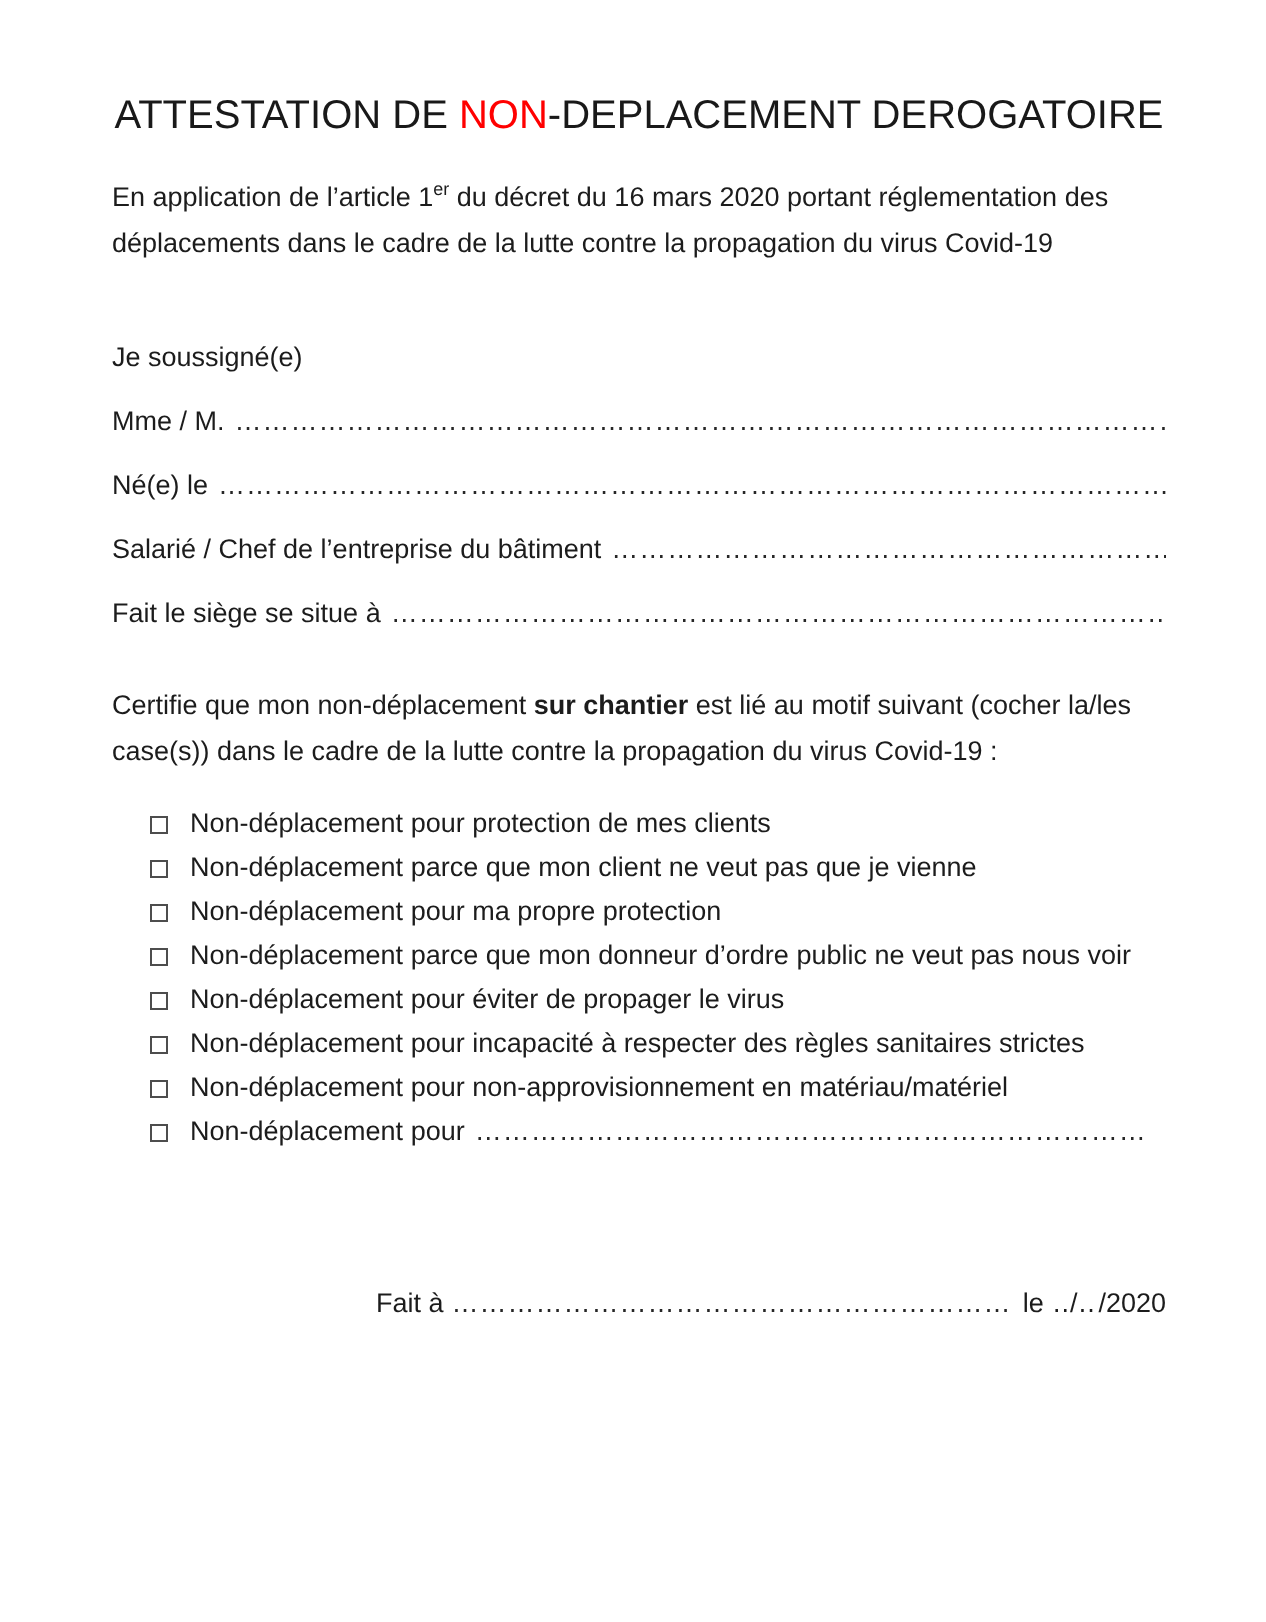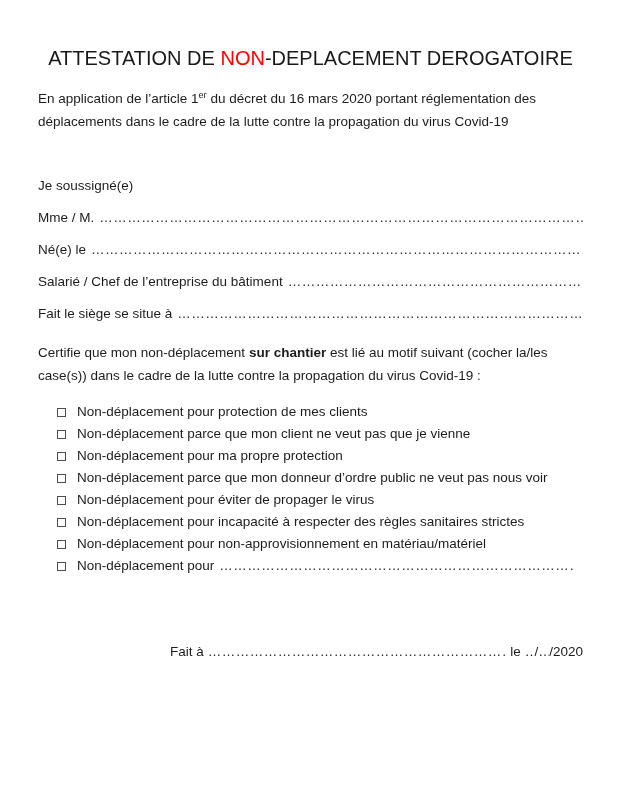--- a/index.html
+++ b/index.html
@@ -5,34 +5,34 @@
   * { box-sizing: border-box; }
   html, body { margin: 0; padding: 0; }
   body {
     width: 633px; height: 811px;
     background: #ffffff;
     color: #1c1c1c;
     font-family: "Liberation Sans", sans-serif;
     font-size: 13.5px;
     overflow: hidden;
   }
-  .page { width: 633px; height: 811px; padding: 46px 50px 0 38px; }
+  .page { width: 633px; height: 811px; padding: 46px 50px 0 56px; }
 
   .doc-title {
     font-size: 20px; font-weight: 400; color: #191919;
     text-align: center; margin: 0 0 17px 0; line-height: 24px;
     white-space: nowrap;
   }
   .title-red { color: #ff0000; }
 
   .intro { line-height: 23px; margin: 0; }
   sup { font-size: 9px; vertical-align: super; line-height: 0; }
 
   .fields { margin-top: 30px; }
-  .field-row { display: flex; align-items: flex-end; height: 32px; line-height: 18px; }
+  .field-row { display: flex; align-items: center; height: 32px; line-height: 18px; }
   .field-label { white-space: nowrap; margin-right: 5px; }
 
   .dots {
     flex: 1 1 auto; overflow: hidden; white-space: nowrap;
     letter-spacing: 0.5px; color: #262626;
   }
   .dots-fixed { display: inline-block; overflow: hidden; white-space: nowrap; vertical-align: bottom; letter-spacing: 0.5px; }
   .w48 { width: 48px; } .w55 { width: 55px; }
 
   .certify { margin-top: 18px; line-height: 23px; }

